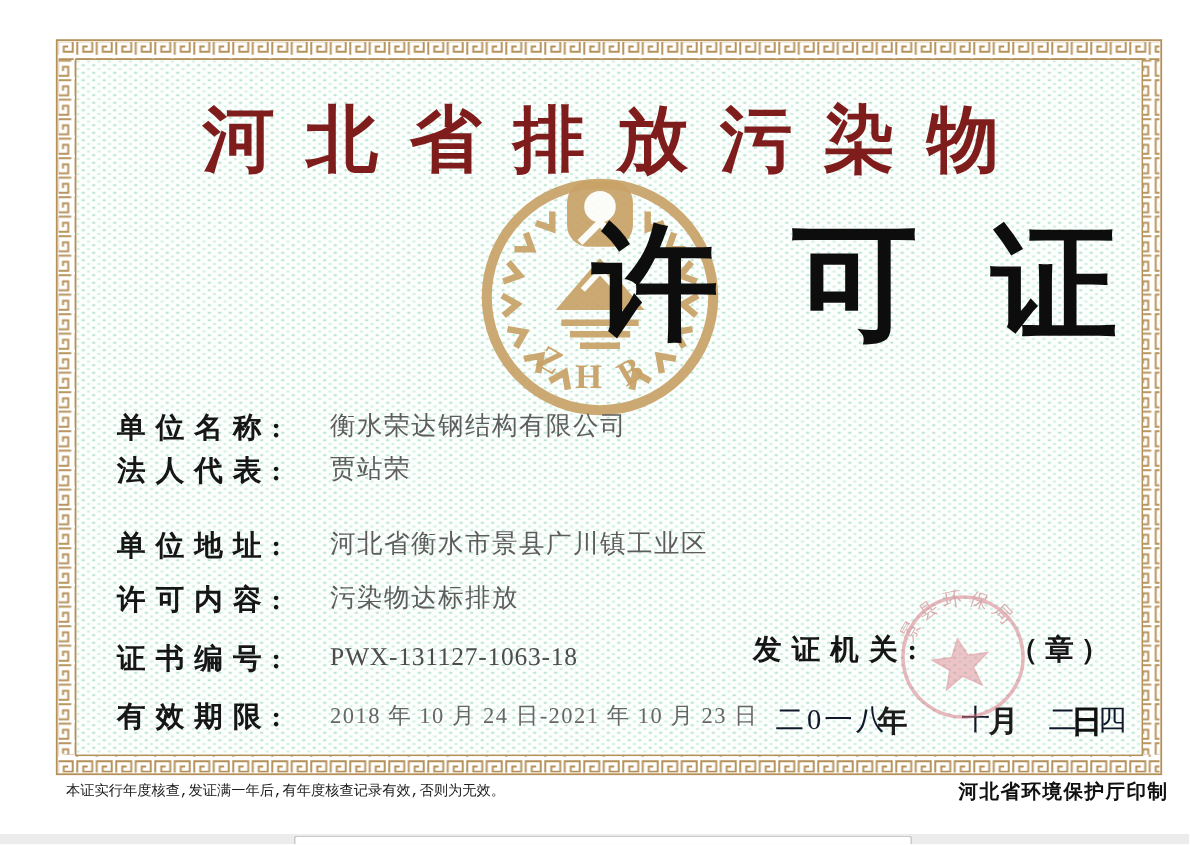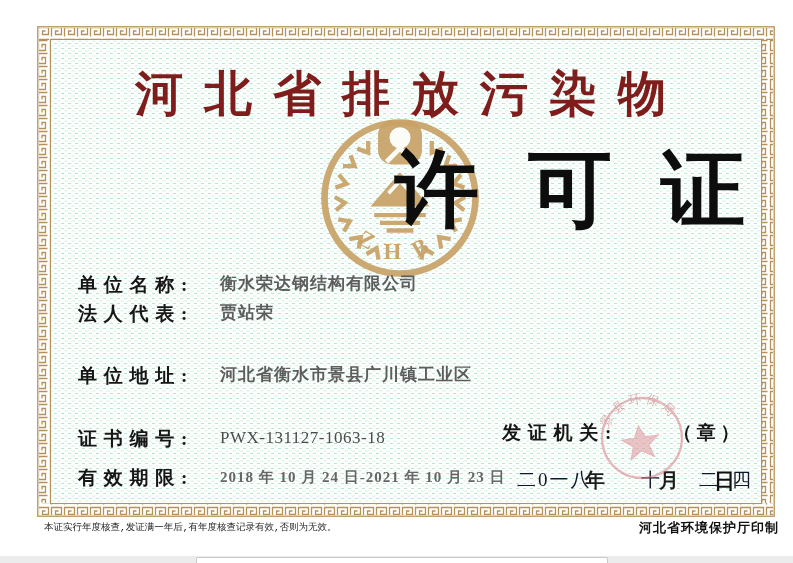--- a/index.html
+++ b/index.html
@@ -22,21 +22,21 @@
     transform:translateX(5px);z-index:2;}
   .title2{position:absolute;left:0;top:120px;width:100%;text-align:right;
     font-size:84px;font-weight:800;color:#0d0d0d;letter-spacing:49px;line-height:1.05;
     transform:translateX(19px);z-index:2;}
 
   .emblem{position:absolute;left:277px;top:86px;width:172px;height:172px;z-index:1;}
   .seal{position:absolute;left:559px;top:366px;width:92px;height:92px;z-index:3;}
 
   .row{position:absolute;left:41px;white-space:nowrap;z-index:2;}
   .lbl{display:inline-block;width:138px;font-size:19px;font-weight:700;color:#161616;letter-spacing:1px;}
-  .val{display:inline-block;font-size:17px;color:#5d5d5d;letter-spacing:1px;transform:translateY(-2px);font-weight:bold;}
+  .val{display:inline-block;font-size:17px;color:#5d5d5d;letter-spacing:1px;transform:translateY(-2px);}
   .val-bold{font-weight:400;color:#4c4c4c;letter-spacing:.5px;}
   .val-date{font-size:15px;color:#666;}
 
   .issuer-lbl{position:absolute;left:465px;top:394px;font-size:19px;font-weight:700;color:#161616;letter-spacing:1px;z-index:2;}
   .issuer-seal-note{position:absolute;left:636px;top:394px;font-size:19px;font-weight:700;color:#161616;z-index:2;}
 
   .dt{position:absolute;top:441px;z-index:2;white-space:nowrap;}
   .dt-fill{font-size:19px;color:#0f172a;letter-spacing:2px;}
   .dt-unit{font-size:20px;font-weight:600;color:#1c1c1c;}
   .dt-day-unit{font-size:21px;font-weight:800;color:#111;}
@@ -141,23 +141,27 @@
     <div class="title2">许可证</div>
 
     <div class="row" style="top:246px">
       <span class="lbl">单 位 名 称 :</span>
       <span class="val">衡水荣达钢结构有限公司</span>
     </div>
     <div class="row" style="top:275px">
       <span class="lbl">法 人 代 表 :</span>
       <span class="val">贾站荣</span>
     </div>
-    <div class="row" style="top:337px">
+    <div class="row" style="top:325px">
       <span class="lbl">单 位 地 址 :</span>
       <span class="val">河北省衡水市景县广川镇工业区</span>
+    </div>
+    <div class="row" style="top:361px">
+      <span class="lbl">许 可 内 容 :</span>
+      <span class="val">污染物达标排放</span>
     </div>
     <div class="row" style="top:400px">
       <span class="lbl">证 书 编 号 :</span>
       <span class="val val-bold">PWX-131127-1063-18</span>
     </div>
     <div class="row" style="top:439px">
       <span class="lbl">有 效 期 限 :</span>
       <span class="val val-date">2018 年 10 月 24 日-2021 年 10 月 23 日</span>
     </div>
 

